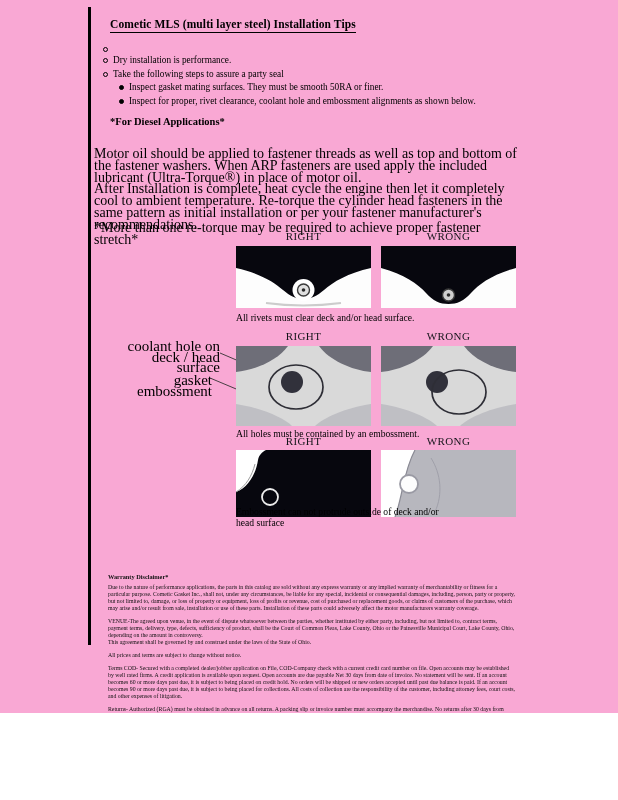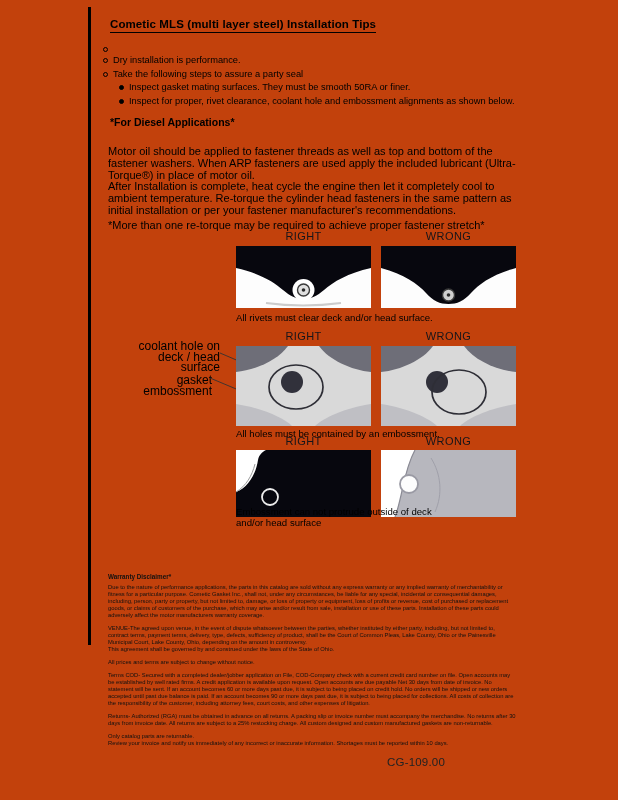--- a/index.html
+++ b/index.html
@@ -1,32 +1,32 @@
 <!DOCTYPE html>
 <html><head>
 <meta charset="utf-8">
 <style>
   html,body{margin:0;padding:0;background:#ffffff;}
-  .page{position:relative;width:618px;height:800px;background:#c2410c;
-        font-family:Liberation Sans, sans-serif;color:#000;overflow:hidden;}
+  .page{position:relative;width:618px;height:713px;background:#f9a8d4;
+        font-family:Liberation Serif, serif;color:#000;overflow:hidden;}
   .left-rule{position:absolute;left:88px;top:7px;width:2.5px;height:638px;background:#000;}
   .title{position:absolute;left:110px;top:18px;font-size:11.5px;font-weight:bold;
          border-bottom:1.3px solid #000;padding-bottom:2px;margin:0;letter-spacing:0.1px;}
   .tips{position:absolute;left:103px;top:44px;width:440px;}
   .tip-item{display:flex;align-items:flex-start;margin-bottom:3px;font-size:9.3px;line-height:10.5px;}
   .bullet{flex:0 0 auto;width:3px;height:3px;border:1px solid #000;border-radius:50%;margin:3px 5px 0 0;}
   .tip-sub{margin-left:16px;}
   .tip-sub .bullet{background:#000;}
   .h2{position:absolute;left:110px;top:116px;font-size:10.5px;font-weight:bold;margin:0;}
-  .para{position:absolute;left:108px;width:424px;font-size:11px;line-height:12px;}
+  .para{position:absolute;left:94px;width:424px;font-size:14px;line-height:12px;}
   .dg-label{position:absolute;width:135px;text-align:center;font-size:11px;letter-spacing:0.4px;color:#15151a;}
   .dg-box{position:absolute;width:135px;}
   .dg-box svg{display:block;}
   .dg-caption{position:absolute;left:236px;font-size:9.6px;line-height:11px;}
-  .ann{position:absolute;font-size:12px;line-height:10.5px;text-align:right;width:102px;white-space:pre-line;}
+  .ann{position:absolute;font-size:15px;line-height:10.5px;text-align:right;width:102px;white-space:pre-line;}
   .ann-lines{position:absolute;left:202px;top:345px;}
   .warranty{position:absolute;left:108px;top:573px;width:408px;font-size:5.8px;line-height:7px;color:#111;}
   .warranty .w-head{font-weight:bold;font-size:6.3px;margin:0 0 4px 0;}
   .warranty p{margin:0 0 6px 0;}
   .warranty p.tight{margin:0;}
   .warranty .block{margin:0 0 6px 0;}
   .footer{position:absolute;left:387px;top:756px;font-size:11.5px;letter-spacing:0.2px;color:#222;}
 </style>
 </head>
 <body>

